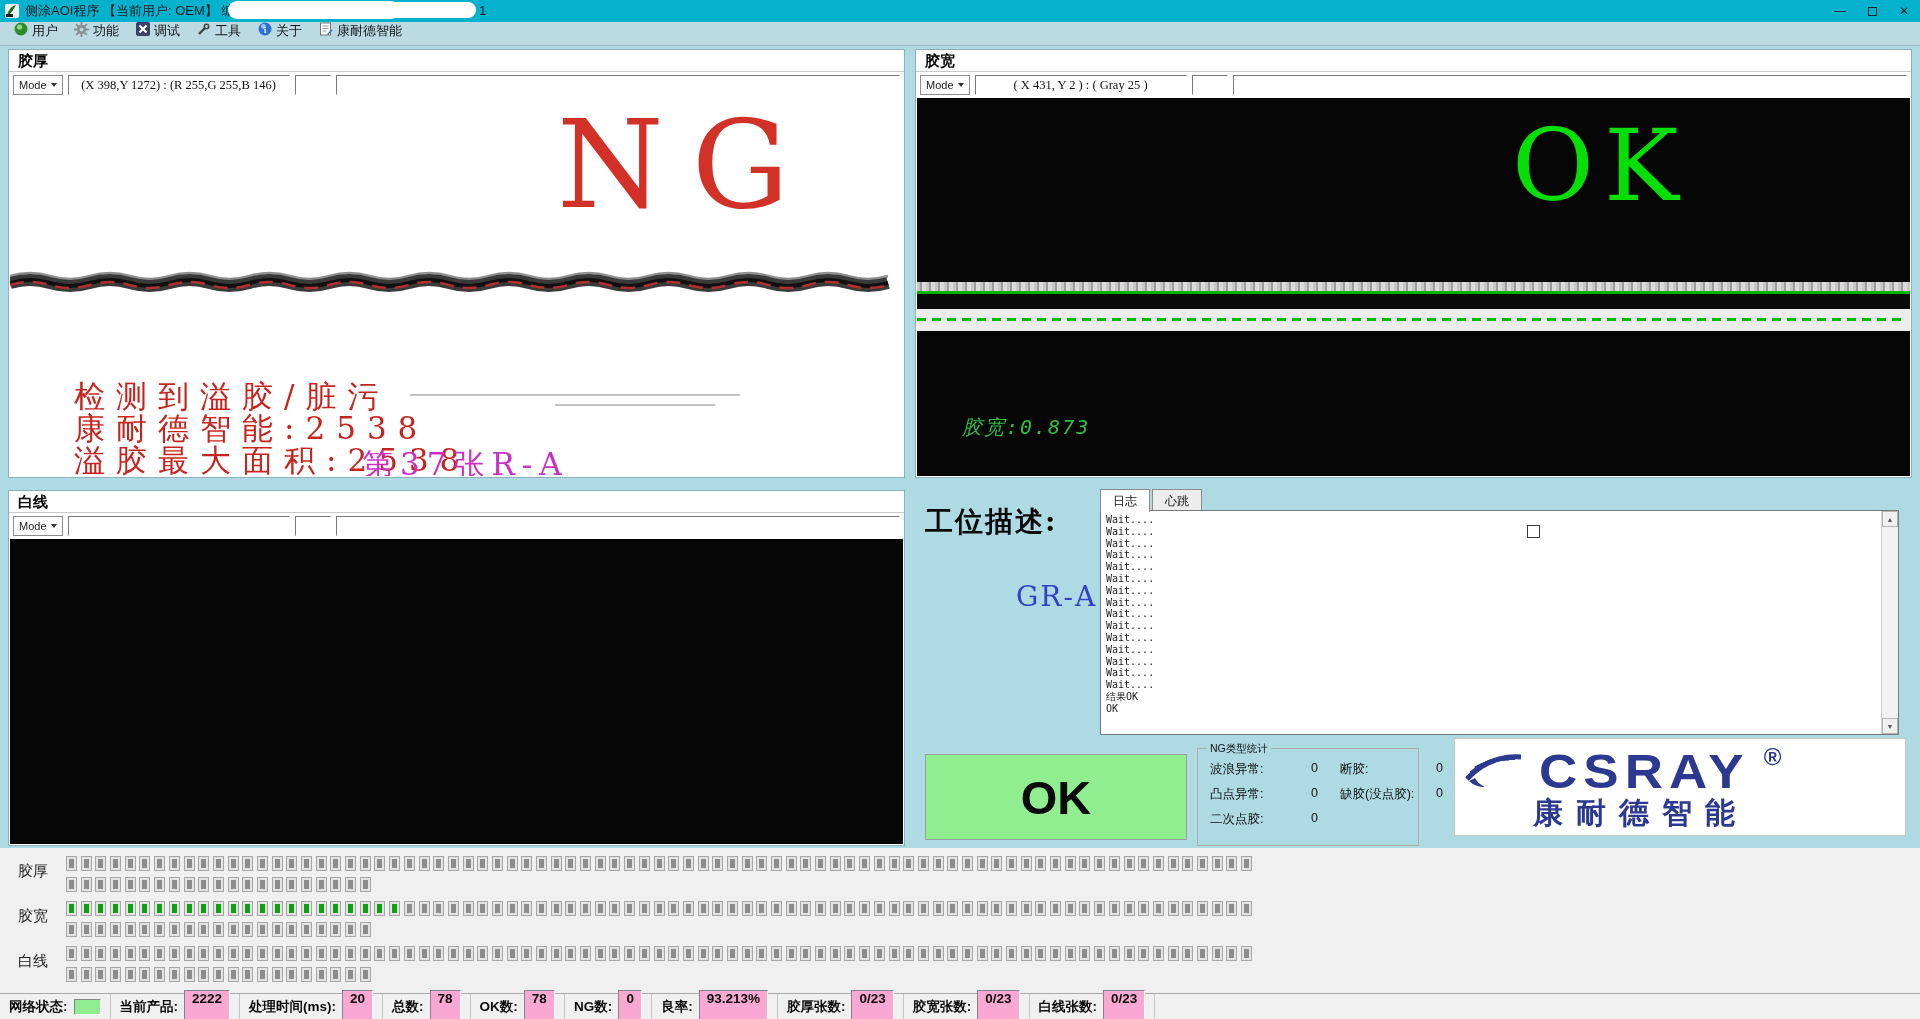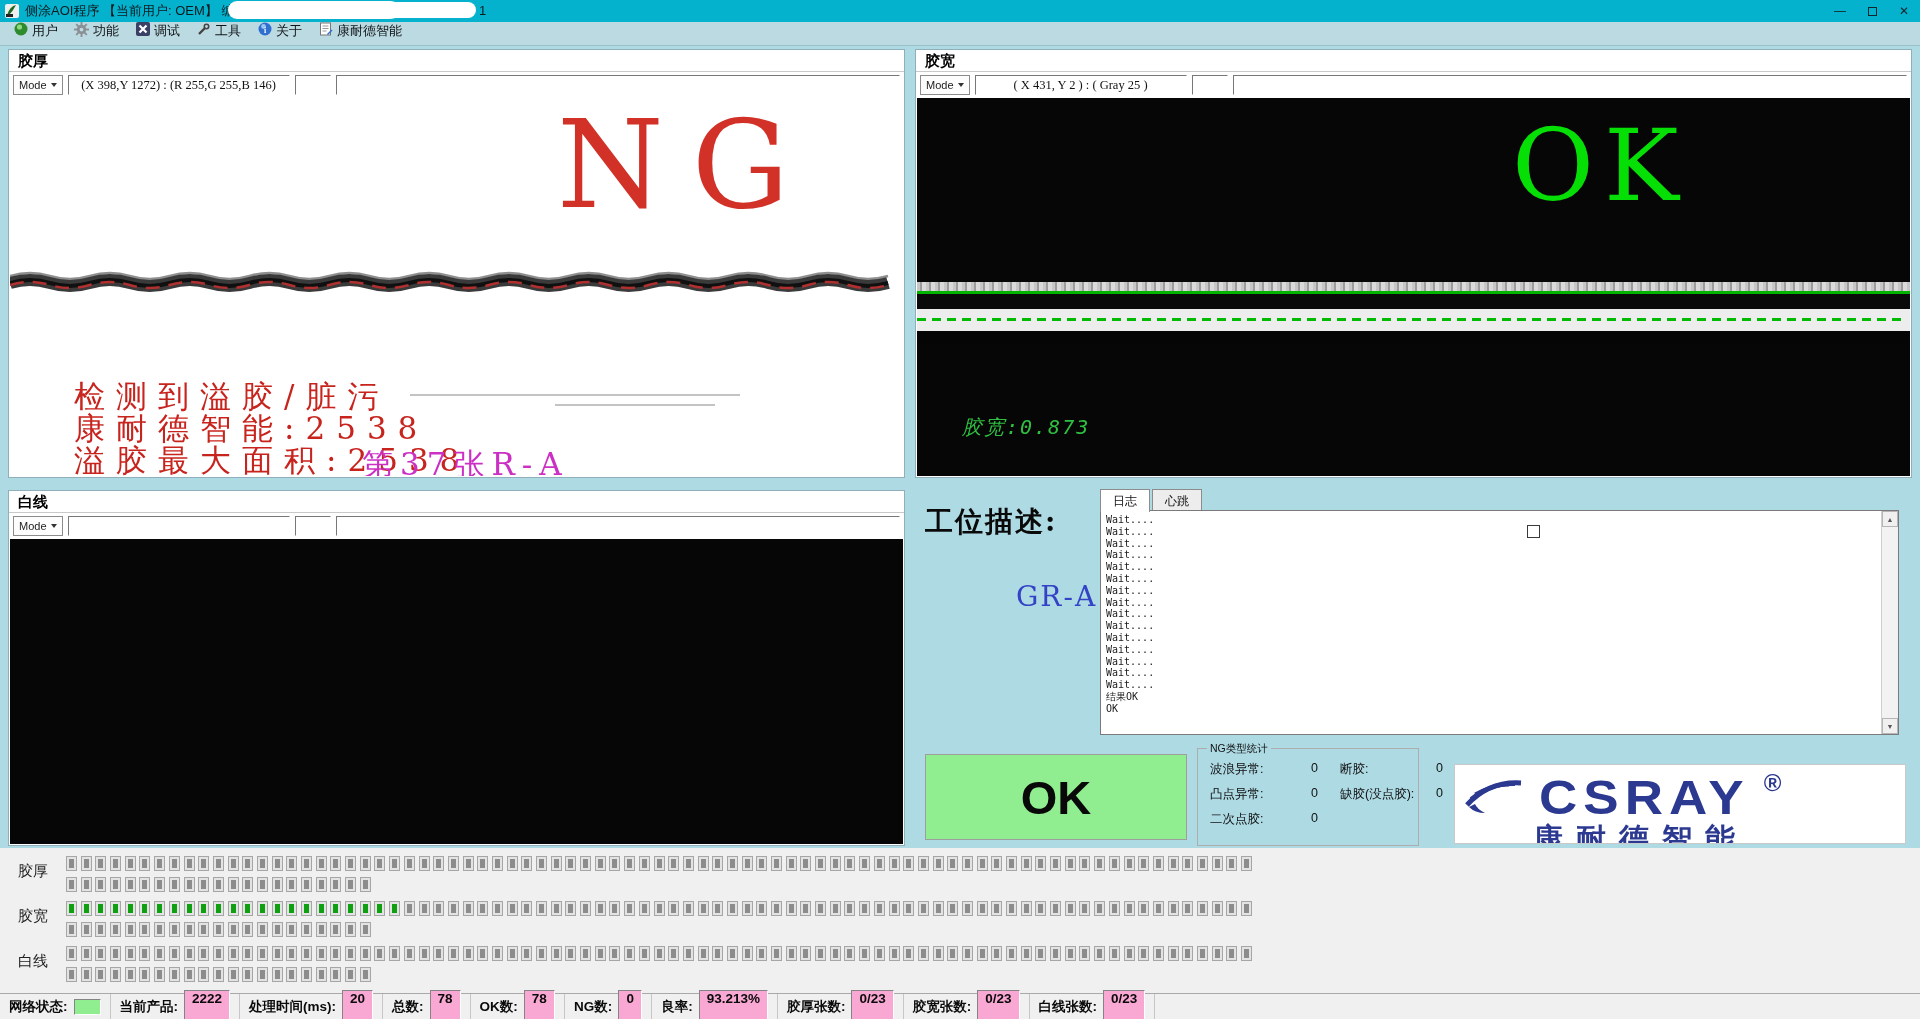--- a/index.html
+++ b/index.html
@@ -97,21 +97,21 @@
   .ok-button { position:absolute; left:925px; top:754px; width:262px; height:86px; background:#90EE90;
                border:1px solid #9E9E9E; display:flex; align-items:center; justify-content:center;
                font-size:47px; font-weight:bold; color:#090909; cursor:default; }
 
   .ng-stats { position:absolute; left:1197px; top:748px; width:222px; height:98px;
               border:1px solid #ADADAD; }
   .ng-stats-title { position:absolute; left:9px; top:-7px; background:#AEDAE4; padding:0 3px;
                     font-size:10.5px; color:#111; }
   .ngs-item { position:absolute; font-size:12.5px; color:#101010; white-space:nowrap; }
 
-  .logo-box { position:absolute; left:1454px; top:764px; width:452px; height:80px; background:#FFFFFF;
+  .logo-box { position:absolute; left:1454px; top:738px; width:452px; height:98px; background:#FFFFFF;
               border:1px solid #C9C9C9; overflow:hidden; }
   .logo-row { position:absolute; left:26px; top:6px; display:flex; align-items:flex-start; }
   .logo-brand { font-size:53px; line-height:52px; font-weight:bold; color:#2B3990; letter-spacing:6px;
                 font-family:"Liberation Sans", sans-serif; transform:scaleY(.92); }
   .logo-reg { font-size:24px; font-weight:bold; color:#2B3990; margin-left:14px; margin-top:-2px; }
   .logo-sub { position:absolute; left:78px; top:54px; font-size:30px; font-weight:bold; color:#2B3990;
               letter-spacing:13px; white-space:nowrap; }
 
   
   .bottom-area { position:absolute; left:0; top:848px; width:1920px; height:145px; background:#F0F0F0; }

